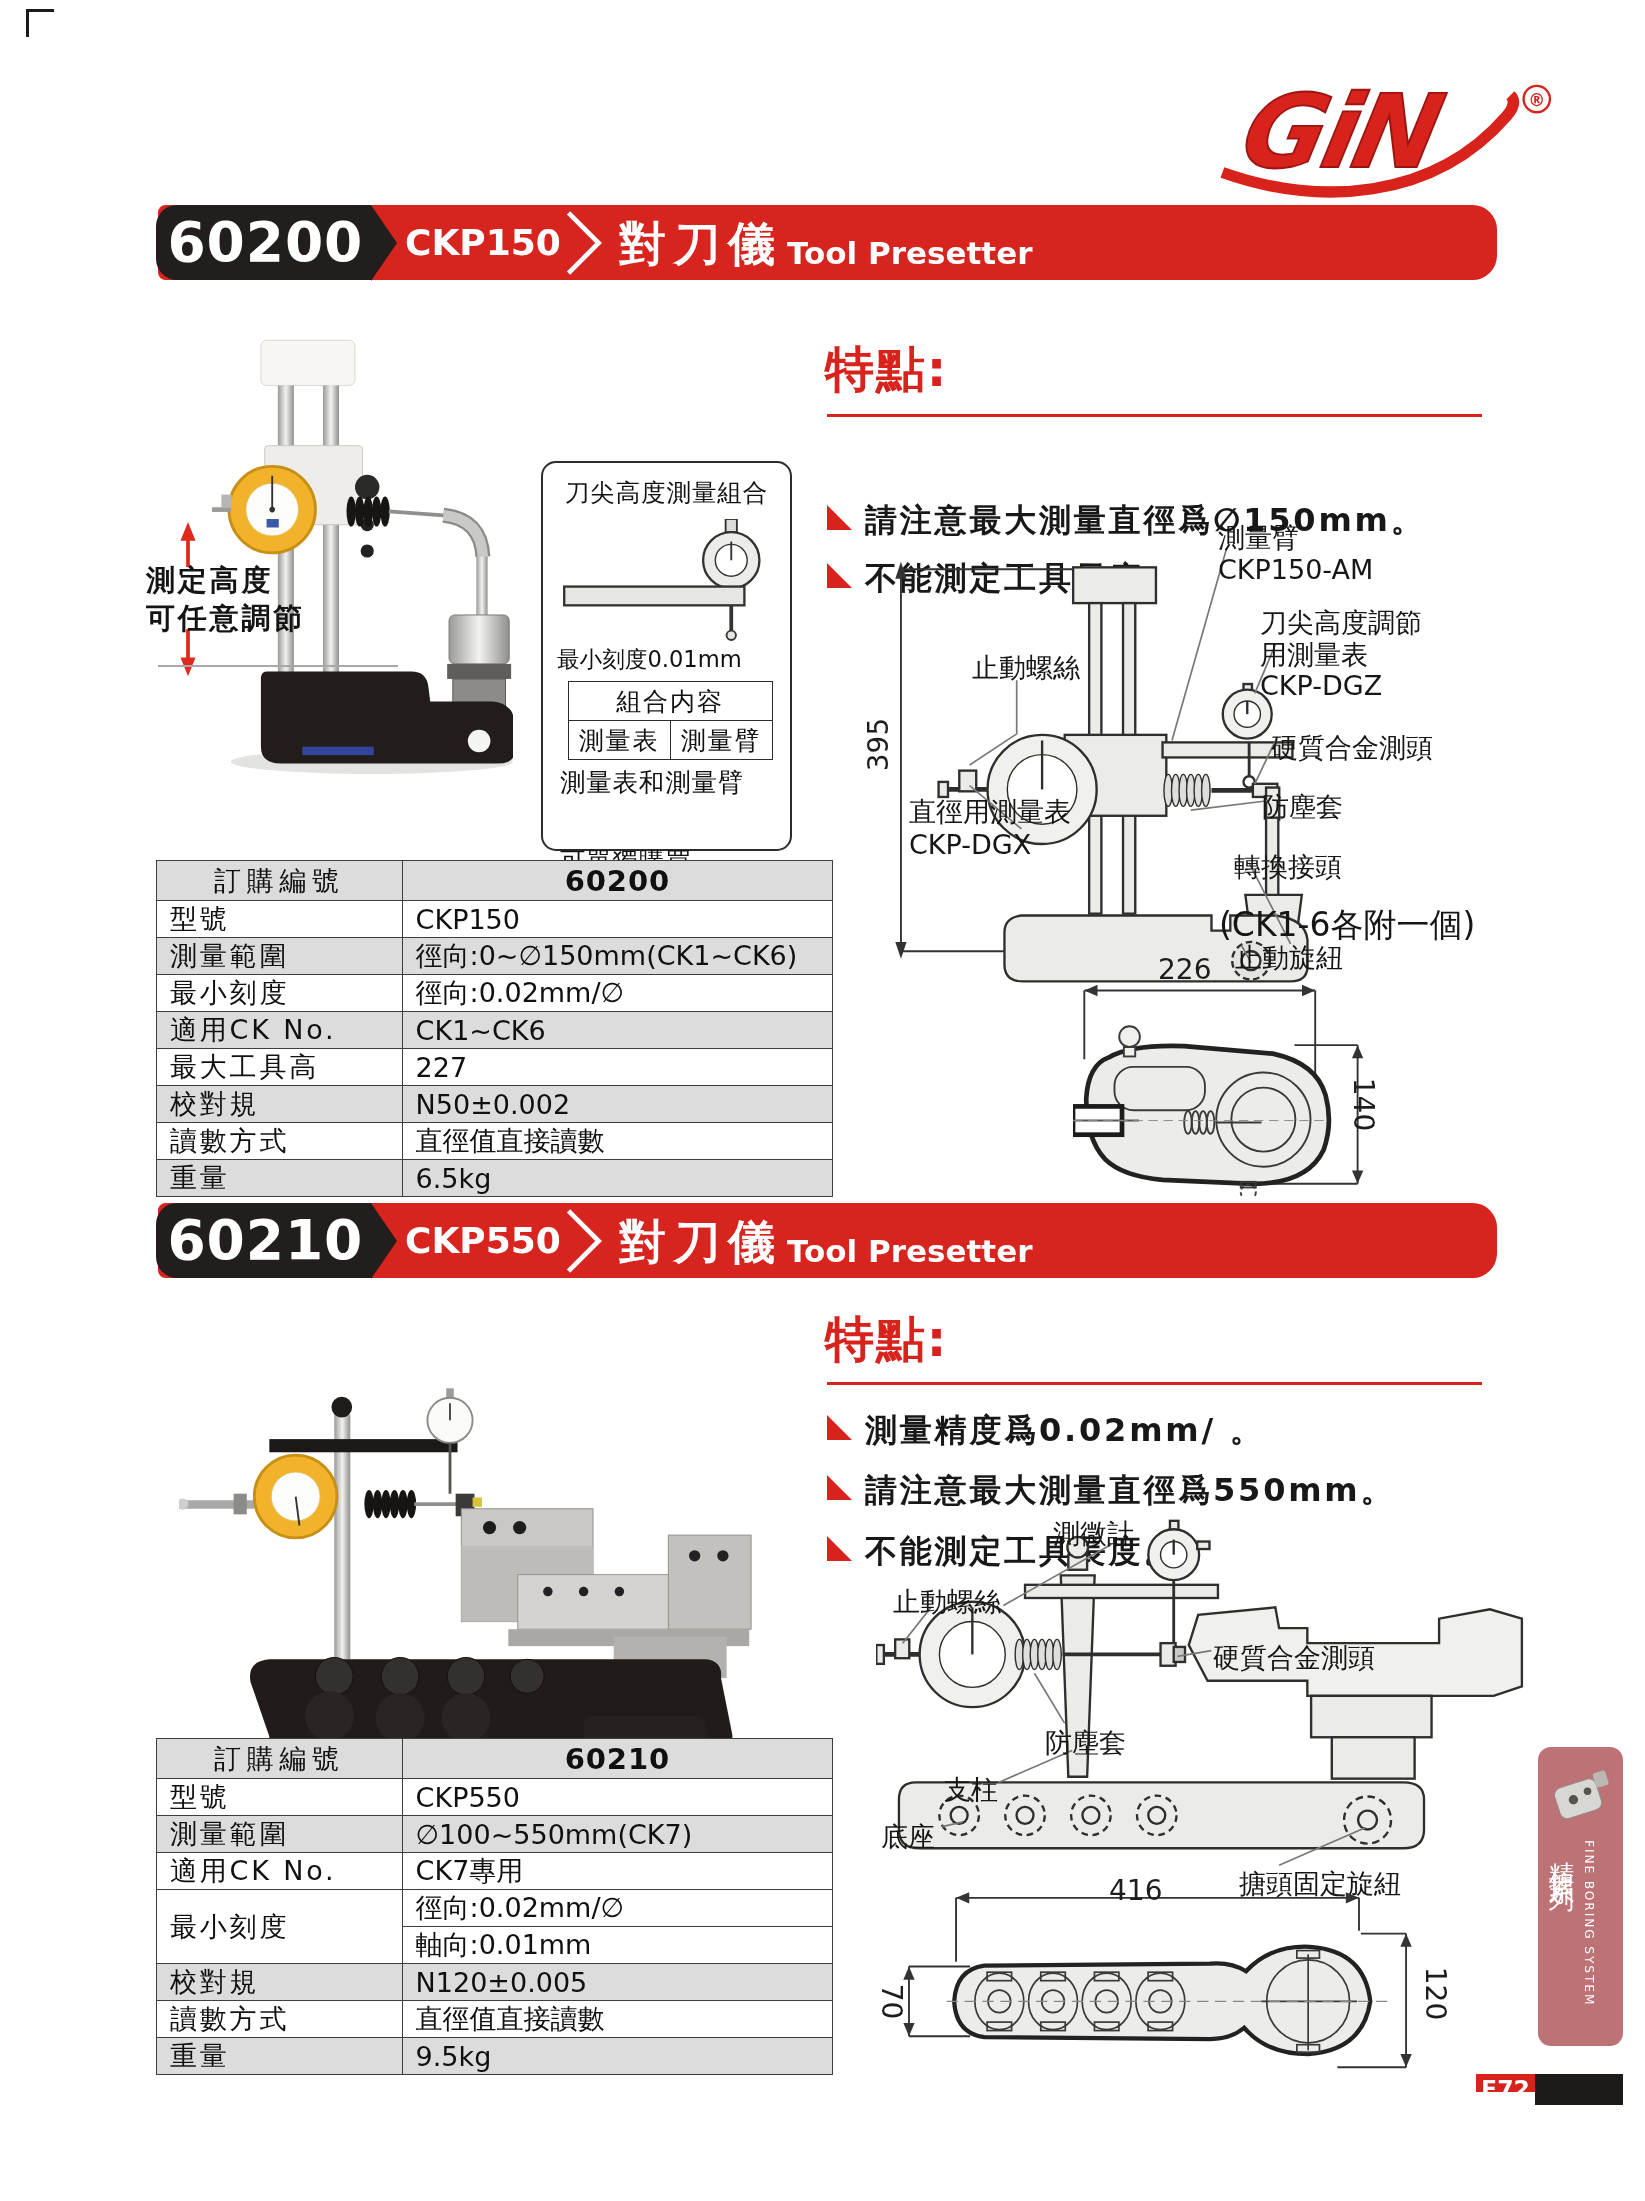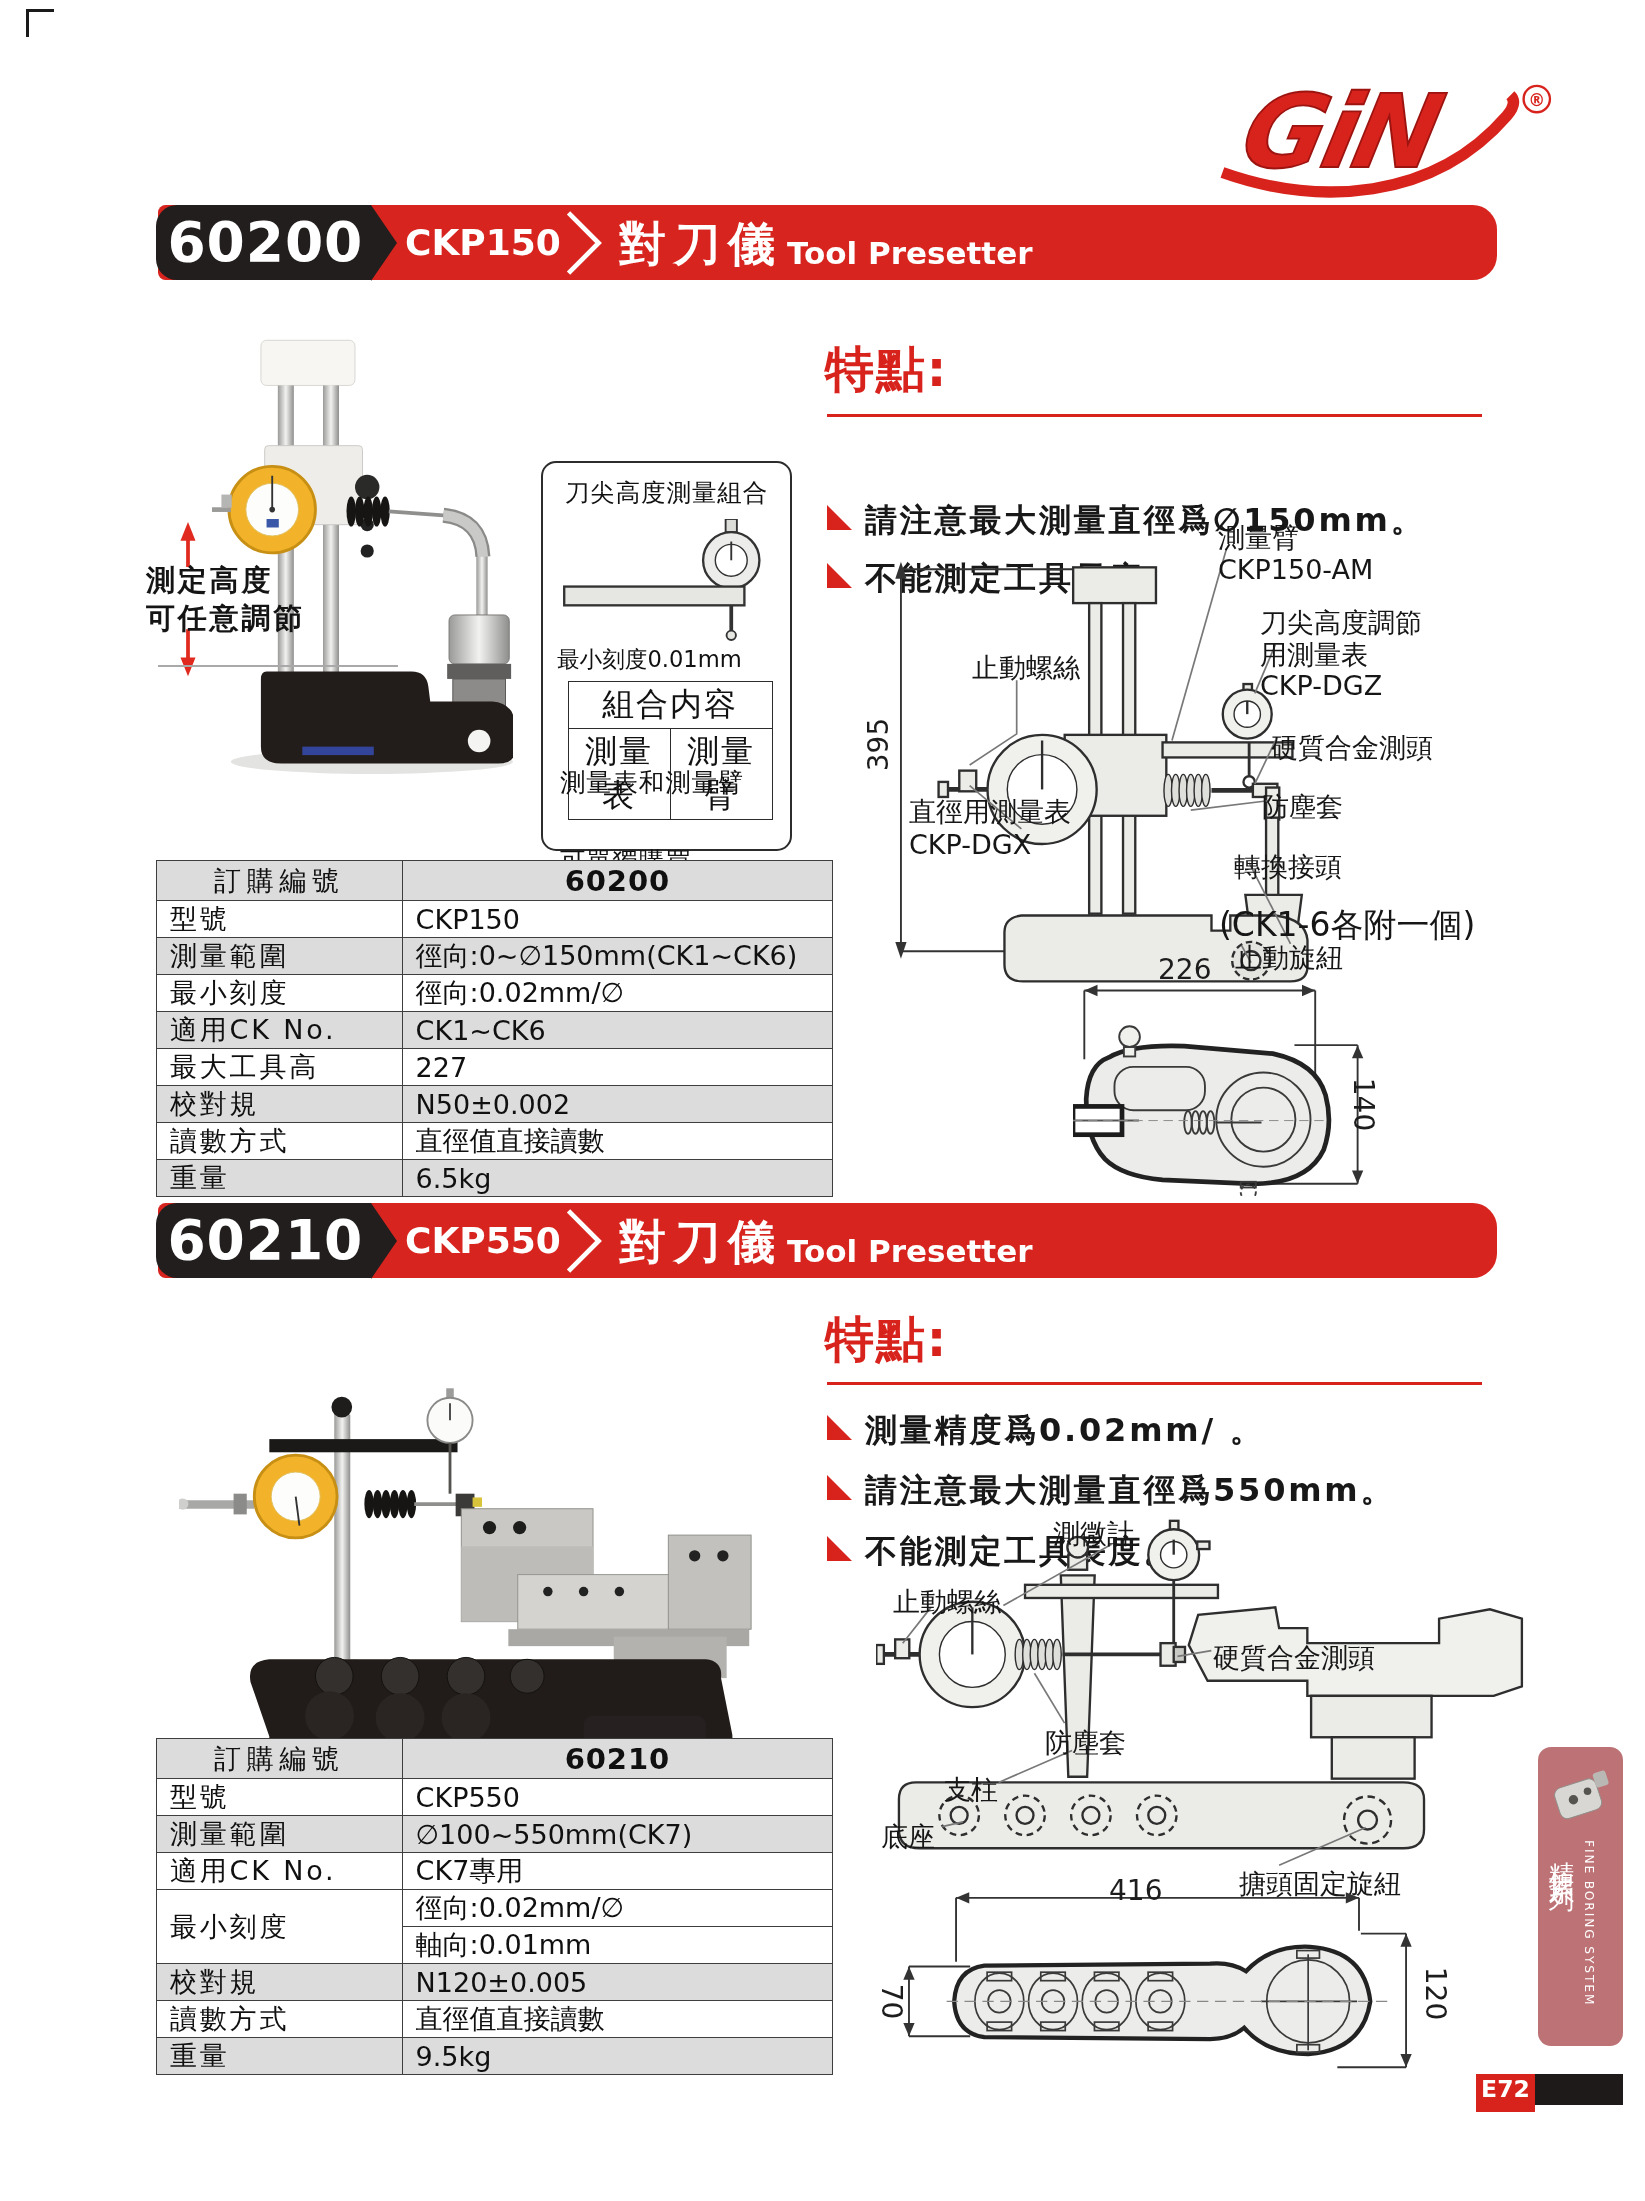--- a/index.html
+++ b/index.html
@@ -47,32 +47,32 @@
   .dsmall{font-size:33px;margin-top:20px;}
   .dim{position:absolute;font-size:28px;color:#1d1d1d;white-space:nowrap;}
   .rot90{transform:rotate(90deg);transform-origin:center;}
   .rotm90{transform:rotate(-90deg);transform-origin:center;}
 
   
   .inset{position:absolute;left:541px;top:461px;width:247px;height:386px;border:2.8px solid #2c2c2c;border-radius:15px;background:#fff;}
   .inset-title{position:absolute;top:13px;left:0;width:100%;text-align:center;font-size:24.5px;color:#111;letter-spacing:0.9px;}
   .inset-min{position:absolute;left:14px;top:181px;font-size:22.6px;color:#111;}
   .combo{position:absolute;left:24.5px;top:218px;border-collapse:collapse;}
-  .combo td{border:1.9px solid #2c2c2c;font-size:32px;color:#111;text-align:center;height:36px;letter-spacing:1.9px;margin-left:43px;}
+  .combo td{border:1.9px solid #2c2c2c;font-size:25px;color:#111;text-align:center;height:36px;letter-spacing:1.9px;margin-left:43px;}
   .inset-note{position:absolute;left:17px;font-size:25.4px;color:#111;letter-spacing:0.9px;white-space:nowrap;}
 
   
   .pnote{position:absolute;font-size:29px;font-weight:600;color:#141414;letter-spacing:2.8px;white-space:nowrap;}
   .pnote-line{position:absolute;left:158px;top:665px;width:240px;height:1.9px;background:#a9a9a9;}
 
   
   .tab{position:absolute;left:1538px;top:1747px;width:85px;height:299px;background:#bd7376;border-radius:13px;}
   .tab-zh{position:absolute;left:7.5px;top:94px;writing-mode:vertical-rl;font-size:25.4px;color:#fff;letter-spacing:8.5px;}
   .tab-en{position:absolute;left:44px;top:93px;writing-mode:vertical-rl;font-size:12.2px;color:#fff;letter-spacing:1.9px;white-space:nowrap;}
-  .pgred{position:absolute;left:1476px;top:2074px;width:59px;height:38px;background:#d8231d;color:#fff;
+  .pgred{position:absolute;left:1476px;top:2074px;width:59px;height:18px;background:#d8231d;color:#fff;
          font-size:23.5px;font-weight:bold;text-align:center;line-height:31px;}
   .pgblack{position:absolute;left:1535px;top:2074px;width:88px;height:31px;background:#1d1a19;}
 
   .cropmark{position:absolute;background:#1a1a1a;}
 </style>
 </head>
 <body>
 
 <div class="page">
 

